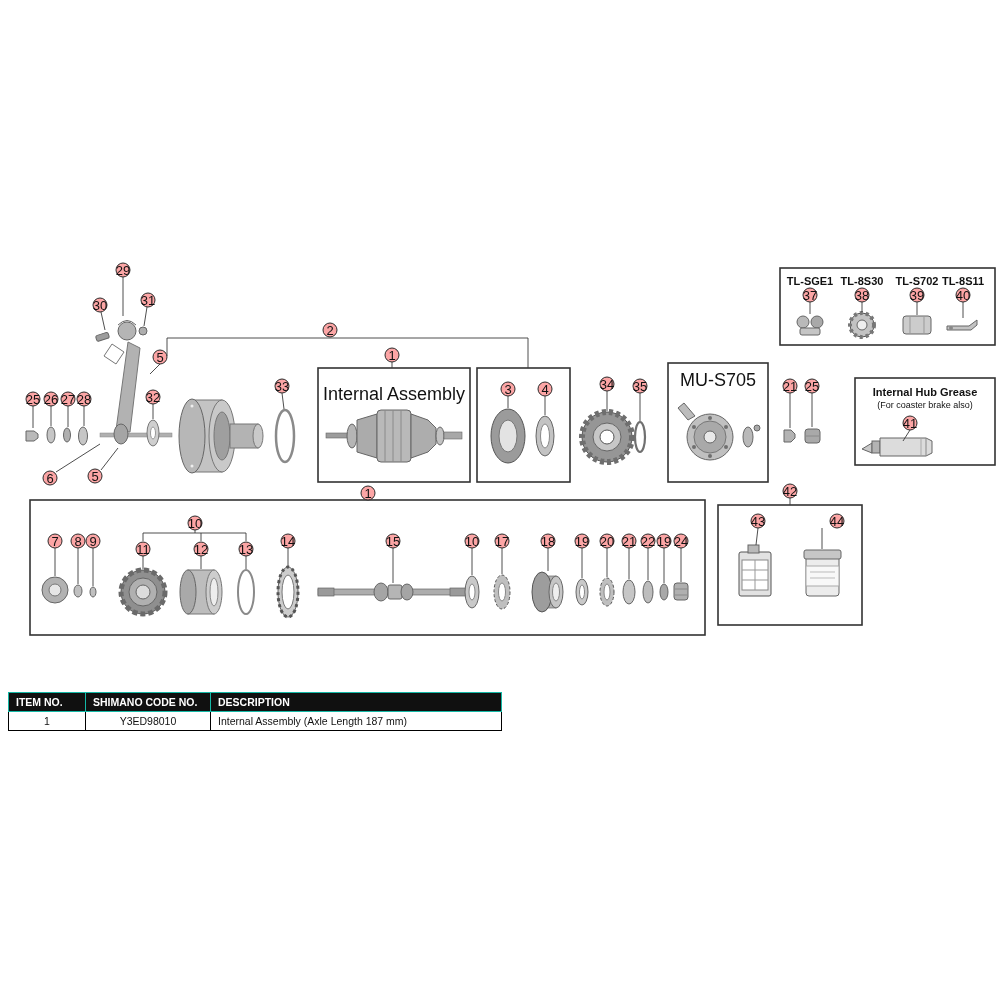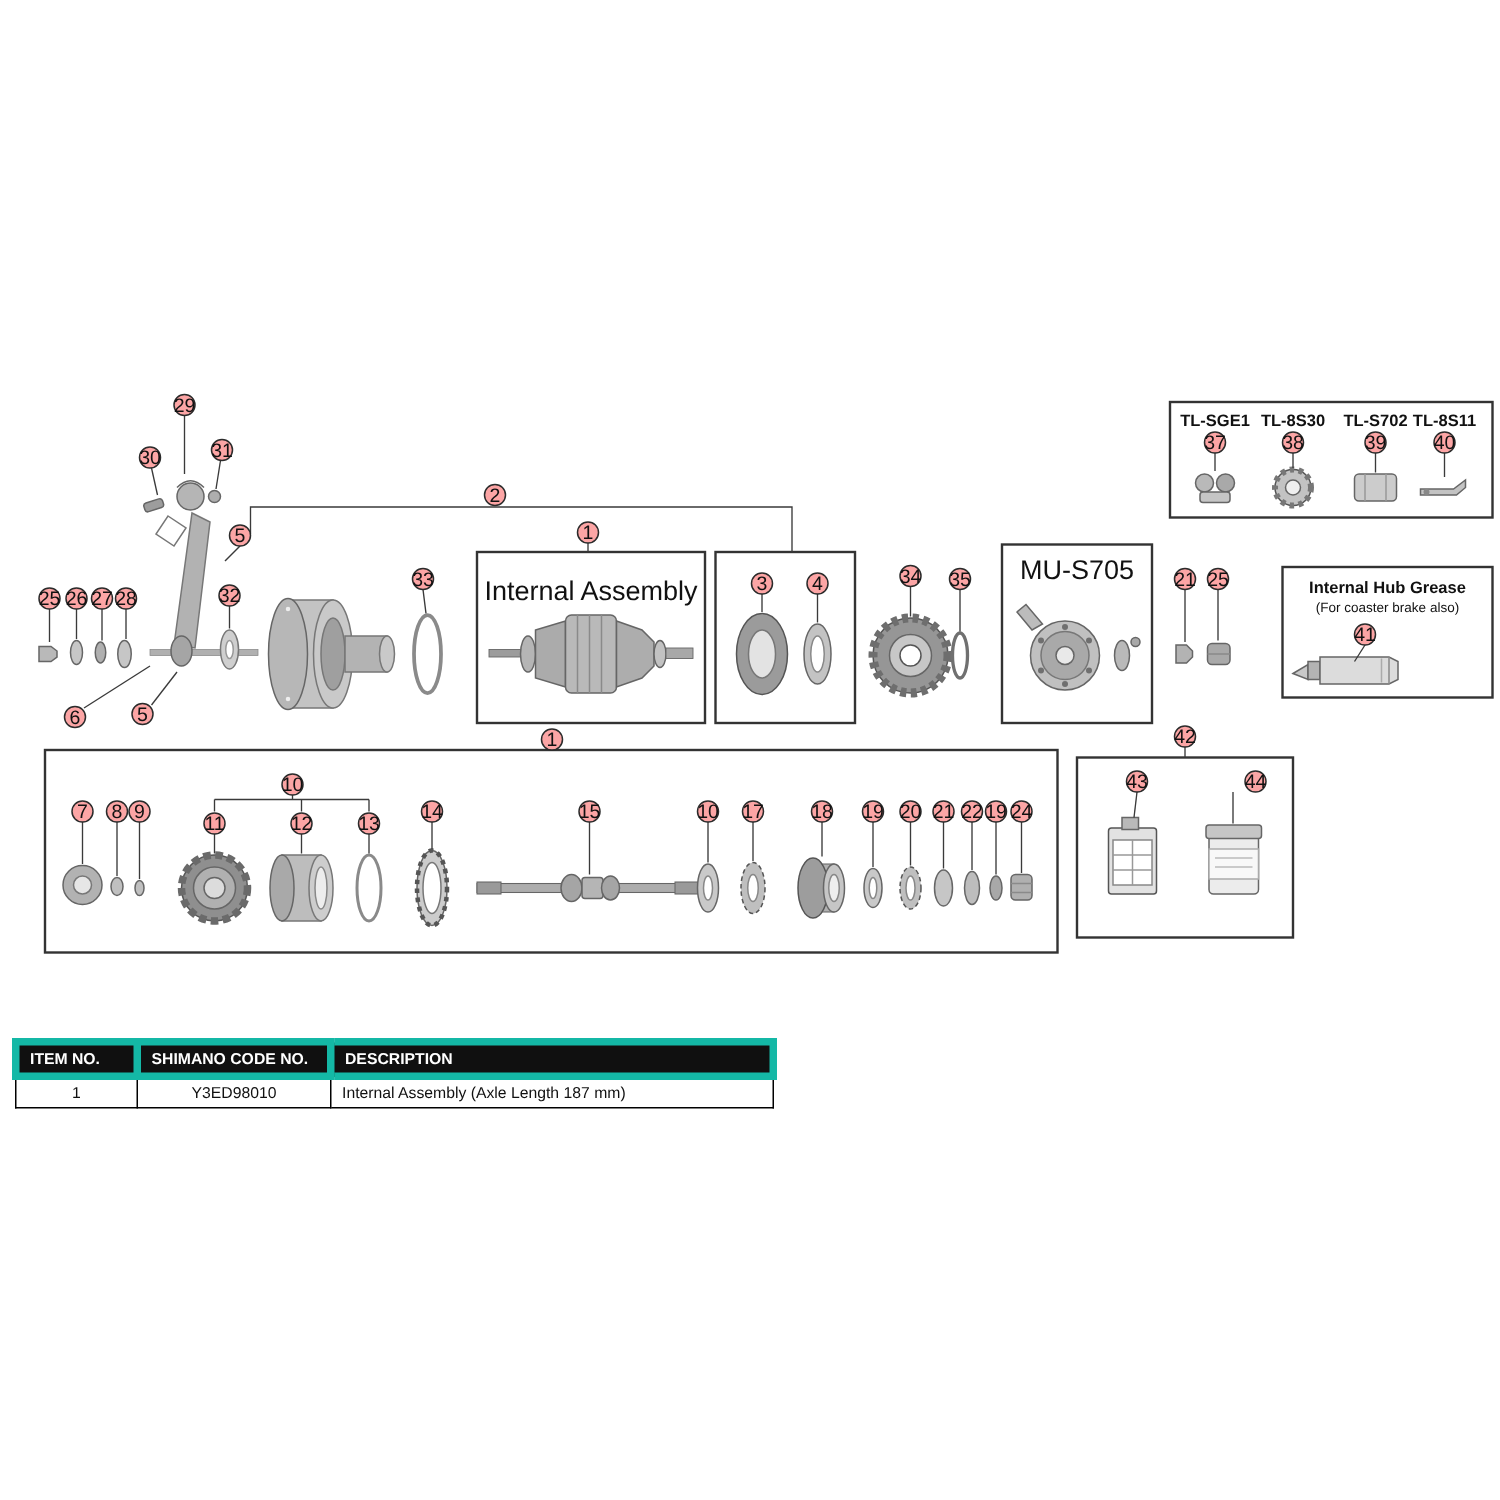--- a/index.html
+++ b/index.html
@@ -9,21 +9,21 @@
   .co{position:absolute;width:15px;height:15px;border:1.2px solid #2b2b2b;border-radius:50%;
       background:#fca5a5;font-size:13px;line-height:13px;display:flex;align-items:center;justify-content:center;
       transform:translate(-50%,-50%);z-index:5;box-sizing:border-box;}
   .lbl{position:absolute;transform:translateX(-50%);white-space:nowrap;z-index:4;}
   .b12{font-weight:normal;font-size:18px;}
   .b11{font-weight:bold;font-size:11px;}
   .s9{font-size:9px;}
   table.parts{position:absolute;left:8px;top:692px;border-collapse:collapse;z-index:6;
       font-family:"Liberation Sans",sans-serif;font-size:10.5px;}
   table.parts th{background:#101010;color:#fff;font-weight:bold;text-align:left;
-      border:5px solid #14b8a6;padding:2px 7px;height:14px;}
+      border:1px solid #14b8a6;padding:2px 7px;height:14px;}
   table.parts td{border:1px solid #000;padding:2px 7px;height:14px;background:#fff;}
   .w-item{width:62px;} .w-code{width:110px;} .w-desc{width:276px;}
   td.c-item,td.c-code{text-align:center;}
   td.c-desc{text-align:left;}
 </style>
 </head>
 <body>
 
 <div id="page">
 

